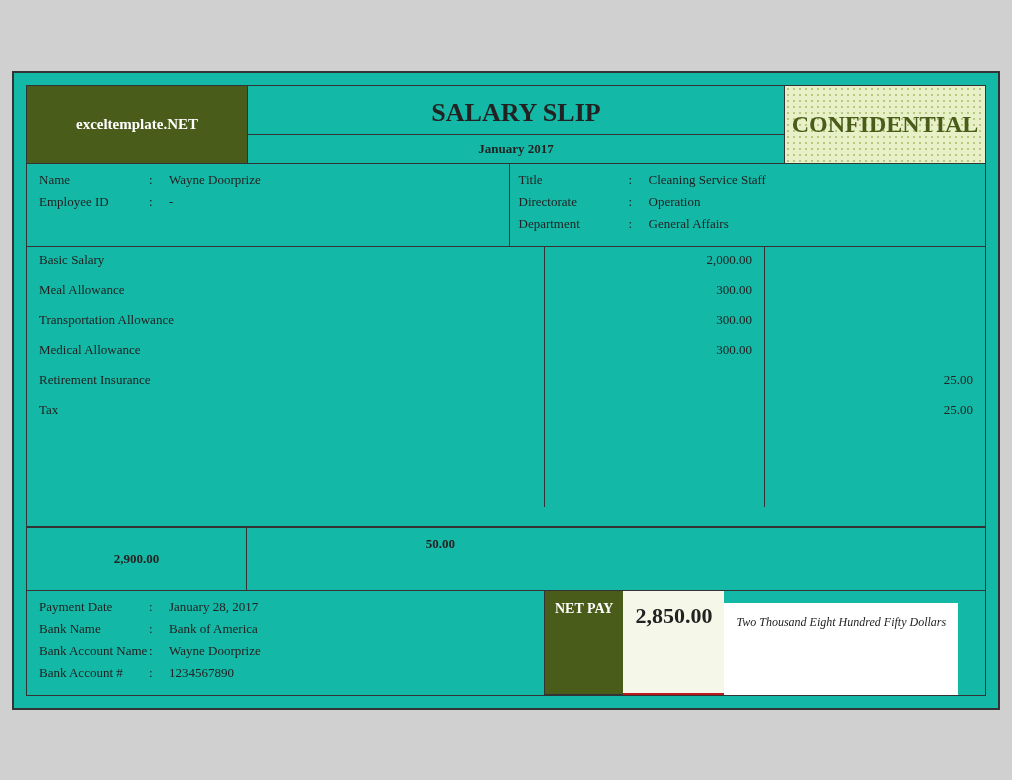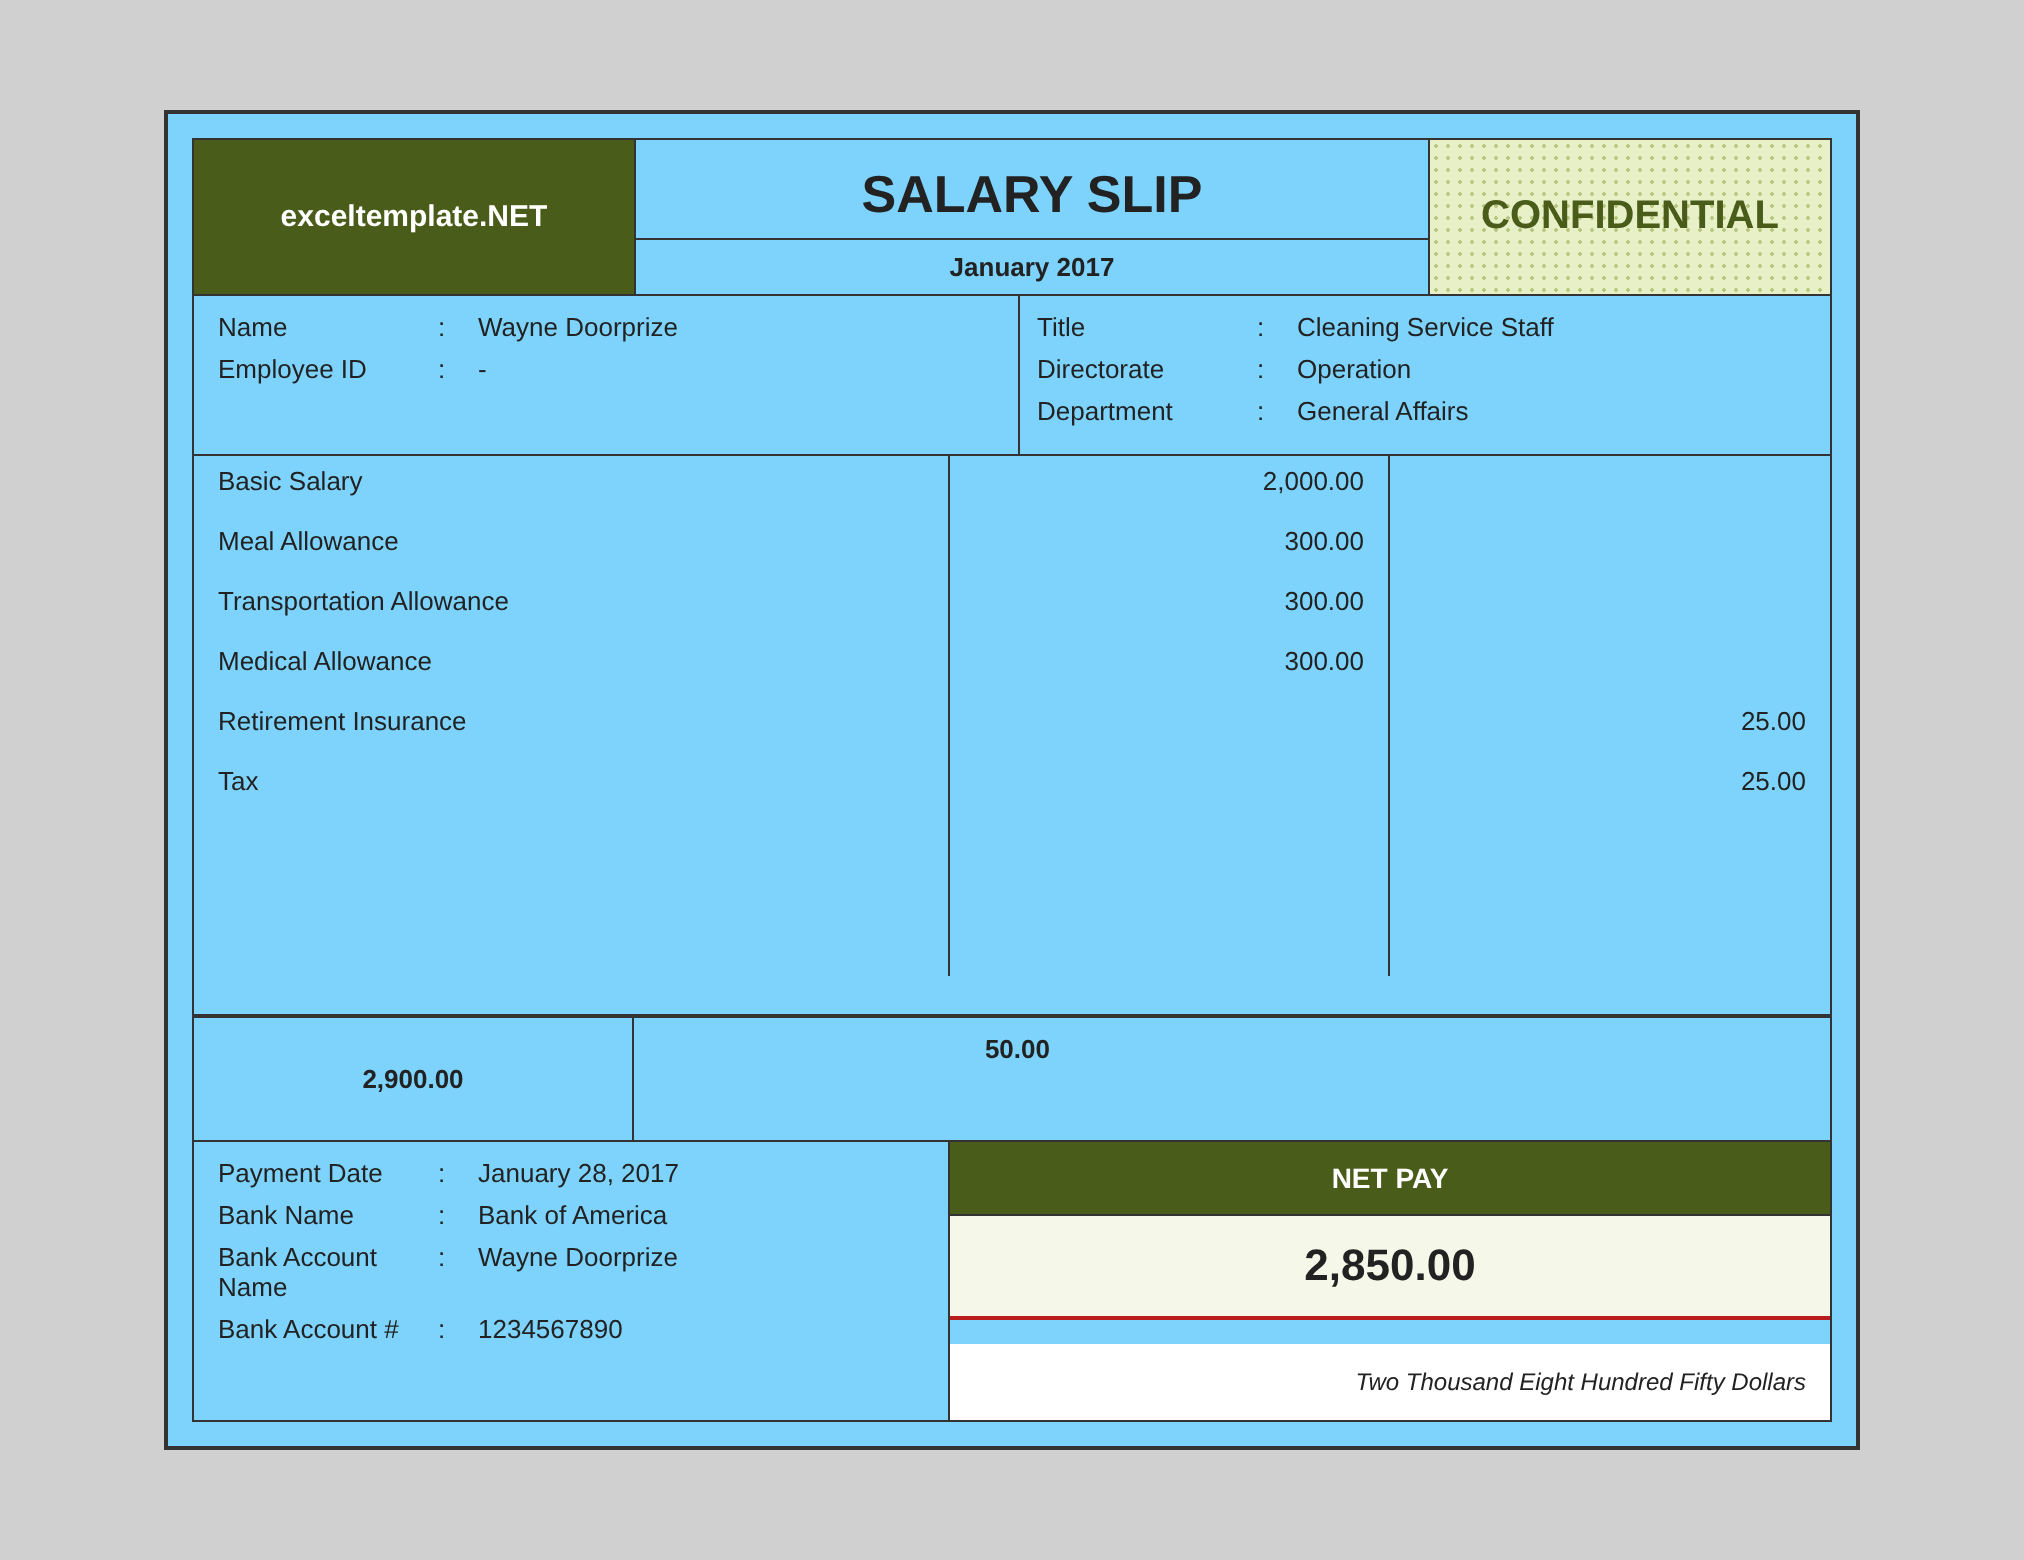--- a/index.html
+++ b/index.html
@@ -6,24 +6,25 @@
     body {
       background: #d0d0d0;
       display: flex;
       justify-content: center;
       align-items: center;
       min-height: 100vh;
       font-family: Arial, sans-serif;
       font-size: 13px;
     }
     .page {
-      background: #7dd3fc;
+      background: #14b8a6;
       border: 2px solid #333;
-      width: 848px;
+      width: 988px;
       padding: 12px;
+      font-family: Liberation Serif, serif;
     }
     
     .header {
       display: flex;
       border: 1px solid #333;
     }
     .header-logo {
       background: #4a5c1a;
       color: #fff;
       font-weight: bold;
@@ -61,21 +62,21 @@
       background: #e8f0c8;
       width: 200px;
       display: flex;
       align-items: center;
       justify-content: center;
       flex-shrink: 0;
       background-image: radial-gradient(circle, #b8c880 1px, transparent 1px);
       background-size: 6px 6px;
     }
     .confidential-text {
-      font-size: 20px;
+      font-size: 24px;
       font-weight: bold;
       color: #4a5c1a;
       text-align: center;
     }
 
     
     .employee-info {
       display: flex;
       border: 1px solid #333;
       border-top: none;
@@ -229,21 +230,21 @@
     }
     .payment-info {
       flex: 1;
       padding: 8px 12px;
       border-right: 1px solid #333;
     }
     .net-pay-section {
       width: 440px;
       flex-shrink: 0;
       display: flex;
-      flex-direction: column;
+      flex-direction: row;
       border-radius: 17px;
     }
     .net-pay-header {
       background: #4a5c1a;
       color: #fff;
       font-weight: bold;
       text-align: center;
       padding: 10px;
       font-size: 14px;
       border-bottom: 1px solid #333;

